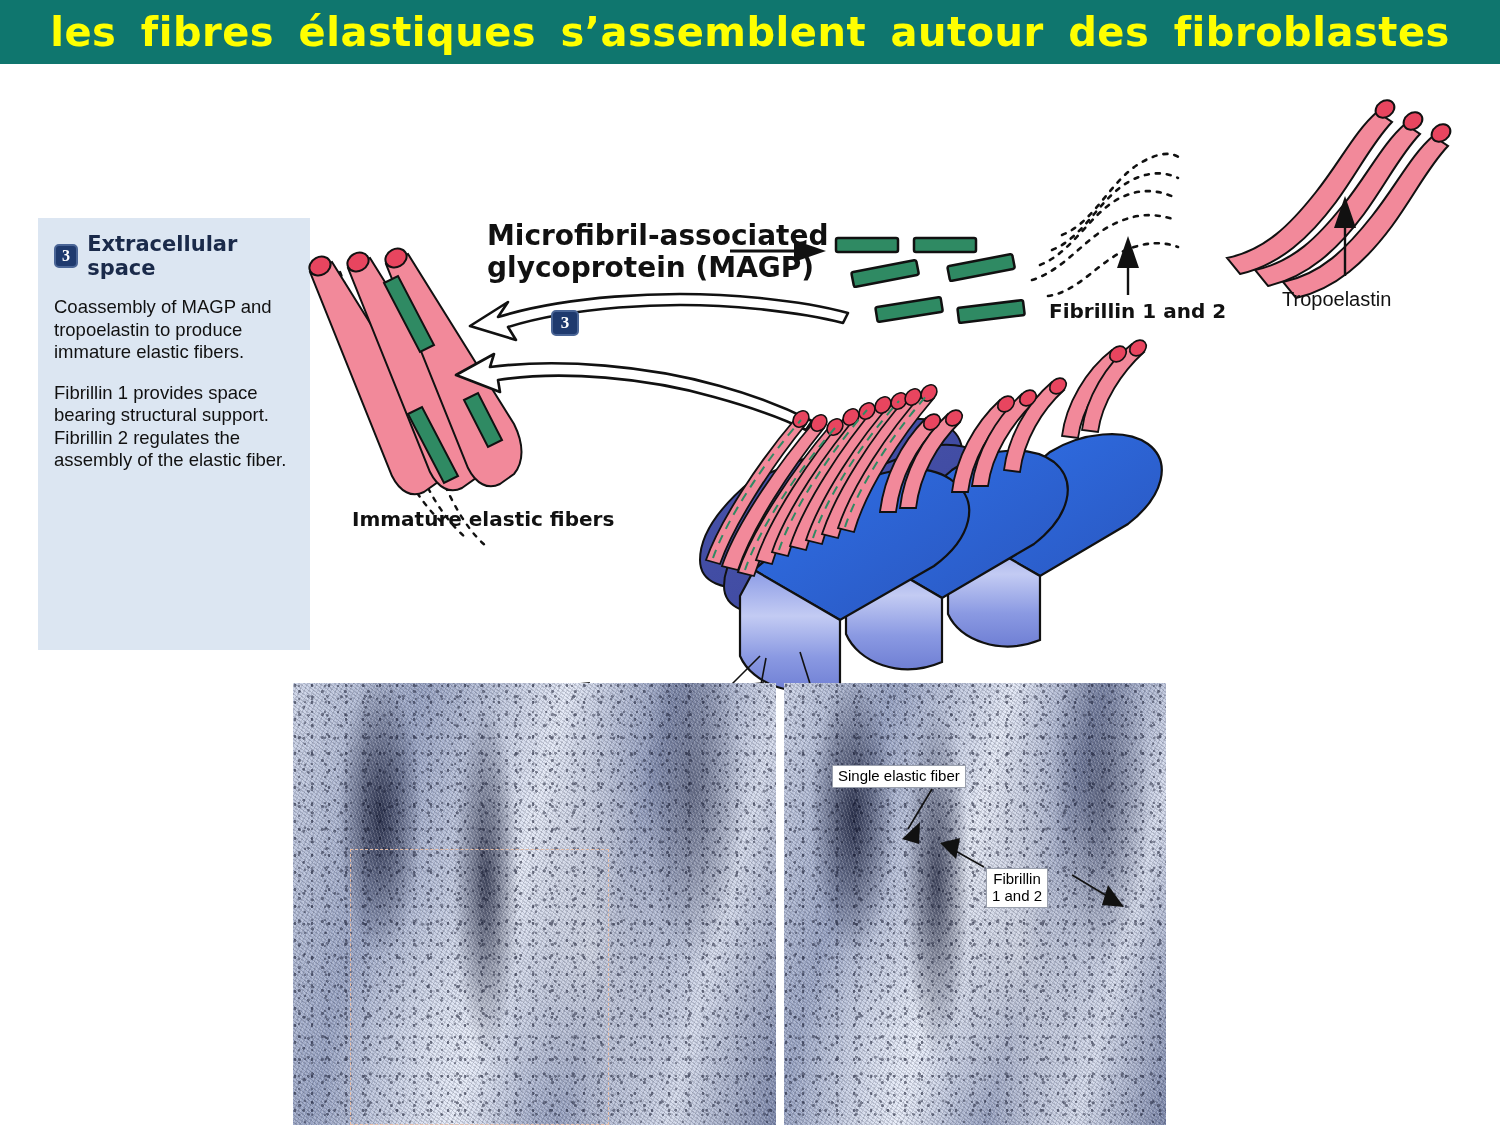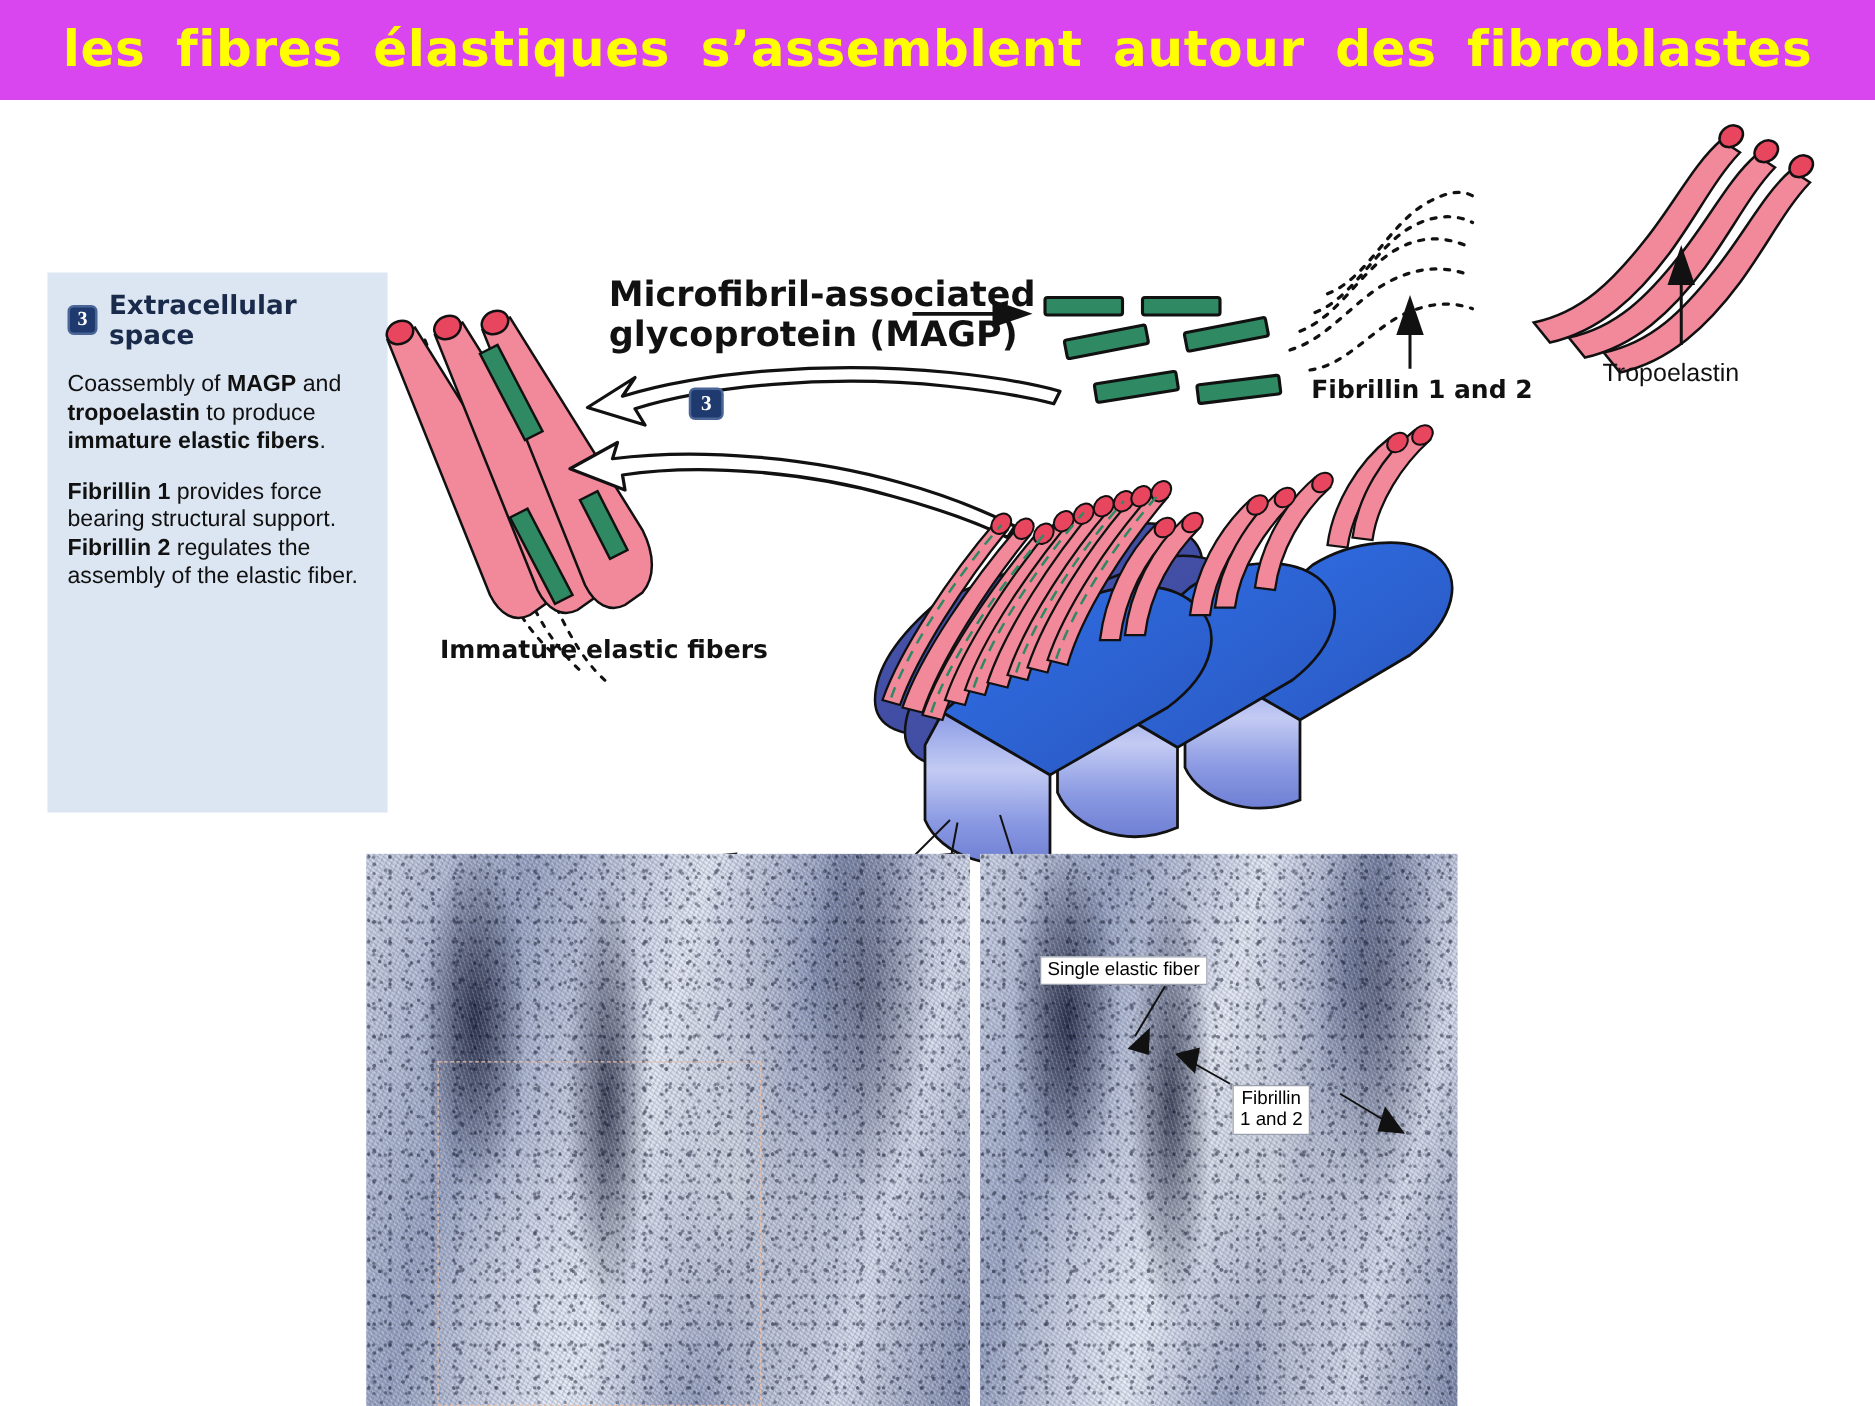--- a/index.html
+++ b/index.html
@@ -13,22 +13,22 @@
     height: 1125px;
     background: #ffffff;
     overflow: hidden;
     font-family: "Liberation Sans", sans-serif;
   }
 
   
   #title-banner {
     position: absolute;
     left: 0; top: 0;
-    width: 1500px; height: 80px;
-    background: #d946ef;
+    width: 1500px; height: 64px;
+    background: #0f766e;
     display: flex;
     align-items: center;
     justify-content: center;
   }
   #title-text {
     color: #ffff00;
     font-family: "DejaVu Sans", sans-serif;
     font-weight: bold;
     font-size: 40px;
     letter-spacing: 0.5px;
@@ -72,21 +72,21 @@
     font-weight: bold;
     color: #1a2a4a;
     font-family: "DejaVu Sans", sans-serif;
   }
   .info-para {
     font-size: 18.5px;
     line-height: 1.22;
     margin: 0 0 18px 0;
     color: #111;
   }
-  .info-para b { font-weight: bold; }
+  .info-para b { font-weight: normal; }
 
   
   .lbl {
     position: absolute;
     font-family: "DejaVu Sans", sans-serif;
     font-weight: bold;
     color: #111;
     line-height: 1.15;
   }
   #lbl-magp     { left: 487px; top: 220px; font-size: 28px; }
@@ -184,21 +184,21 @@
 
   <div id="info-box">
     <div id="info-header">
       <span class="step-badge">3</span>
       <span id="info-title">Extracellular space</span>
     </div>
     <p class="info-para">
       <span>Coassembly of </span><b>MAGP</b><span> and </span><b>tropoelastin</b><span> to produce </span><b>immature elastic fibers</b><span>.</span>
     </p>
     <p class="info-para">
-      <b>Fibrillin 1</b><span> provides force bearing structural support.</span><b> Fibrillin 2</b><span> regulates the assembly of the elastic fiber.</span>
+      <b>Fibrillin 1</b><span> provides space bearing structural support.</span><b> Fibrillin 2</b><span> regulates the assembly of the elastic fiber.</span>
     </p>
   </div>
 
   <svg class="svglayer" viewBox="0 0 1500 1125">
     <defs>
       <linearGradient id="gradCylLight" x1="0" y1="0" x2="0" y2="1">
         <stop offset="0%" stop-color="#8b9be6"></stop>
         <stop offset="38%" stop-color="#c3cbf3"></stop>
         <stop offset="72%" stop-color="#8a99e2"></stop>
         <stop offset="100%" stop-color="#6f7fd4"></stop>

